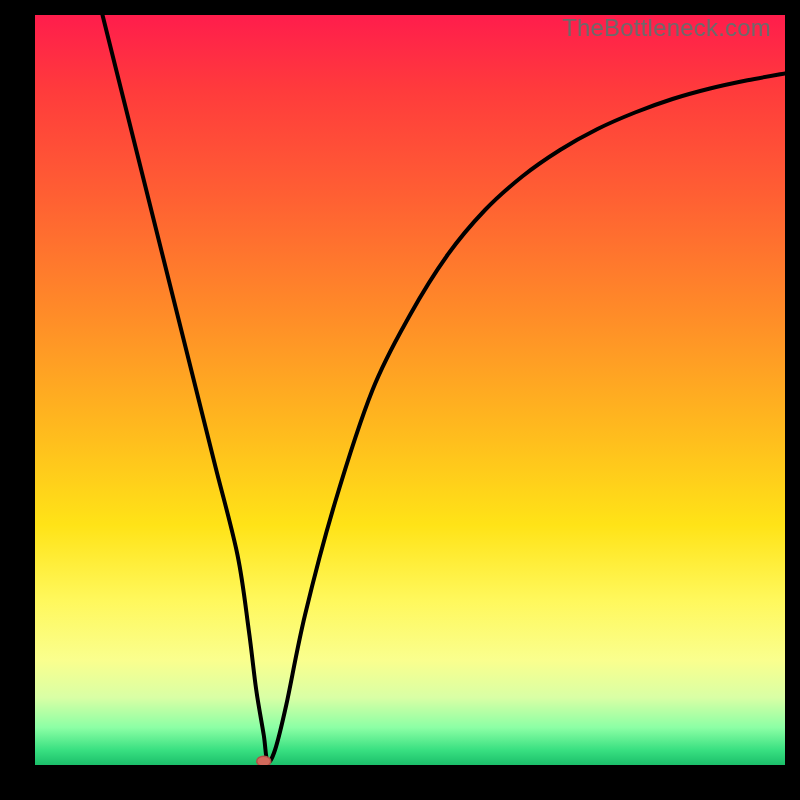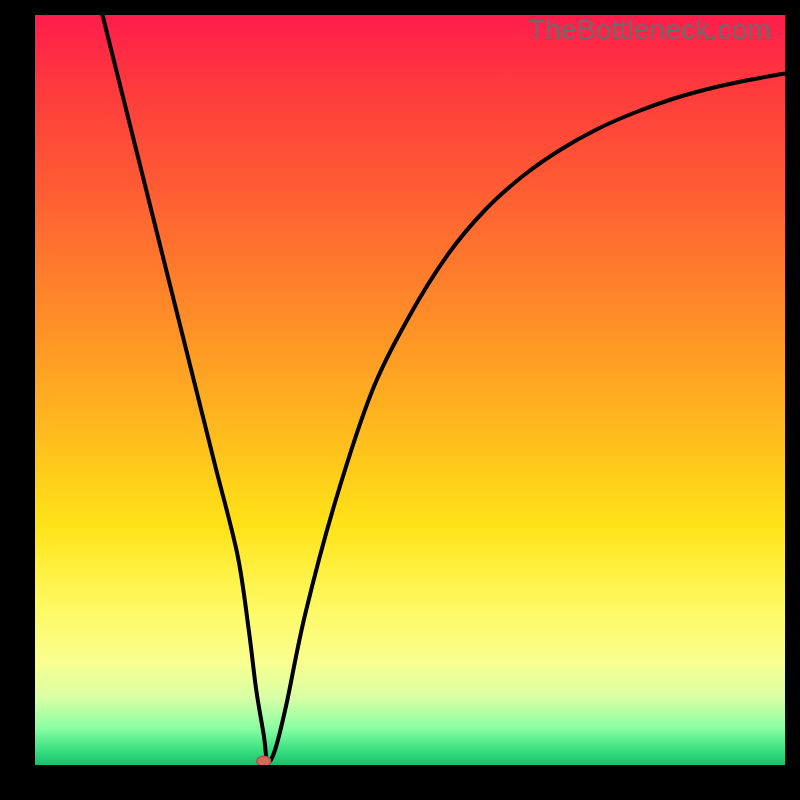--- a/index.html
+++ b/index.html
@@ -44,21 +44,21 @@
     left: 0;
     top: 0;
     width: 750px;
     height: 750px;
   }
   .attribution {
     position: absolute;
     top: -1px;
     right: 14px;
     color: #6b6b6b;
-    font-size: 28px;
+    font-size: 24px;
     font-weight: 500;
     letter-spacing: 0.2px;
     pointer-events: none;
     margin-left: 32px;
   }
 </style>
 </head>
 <body>
 
 <div class="frame">

